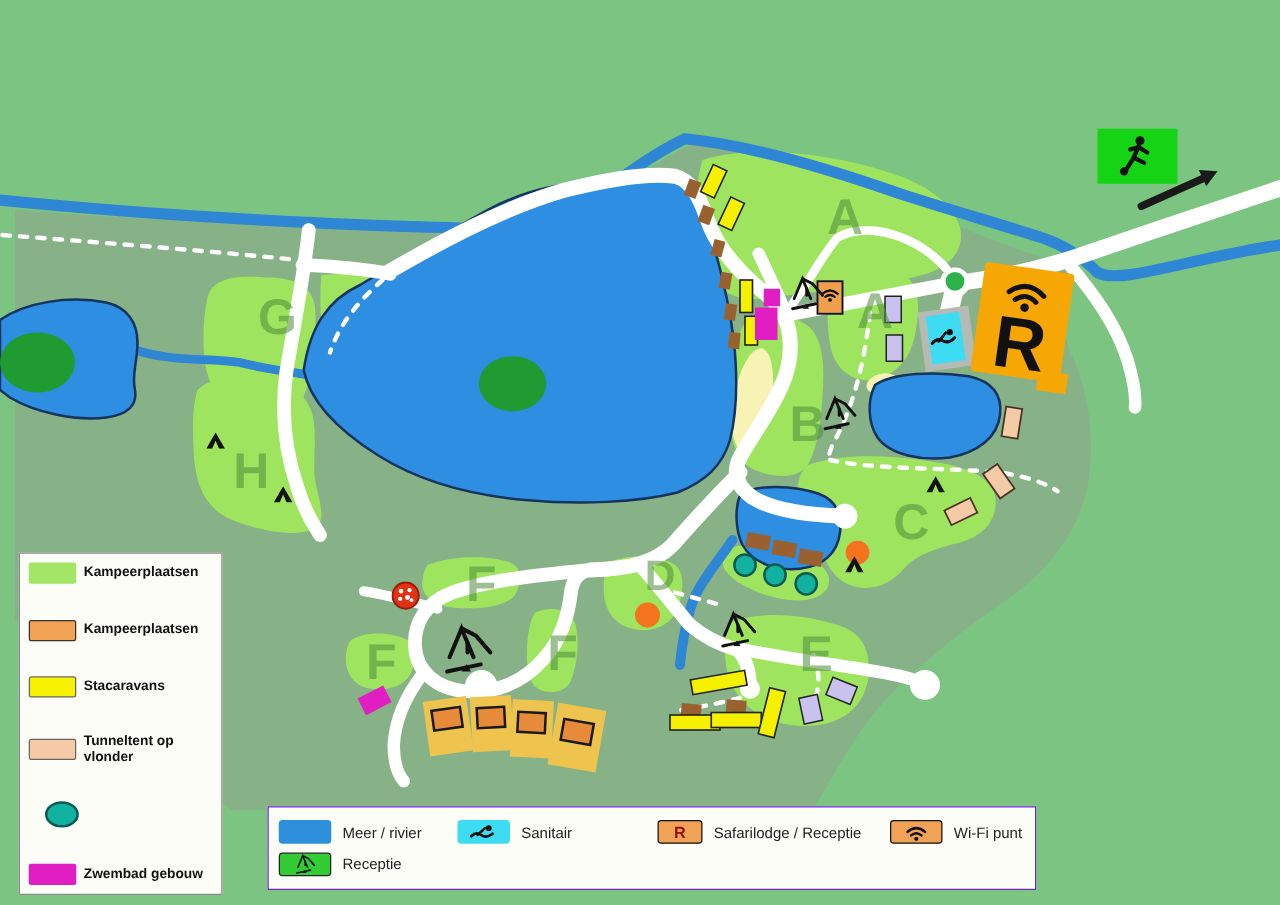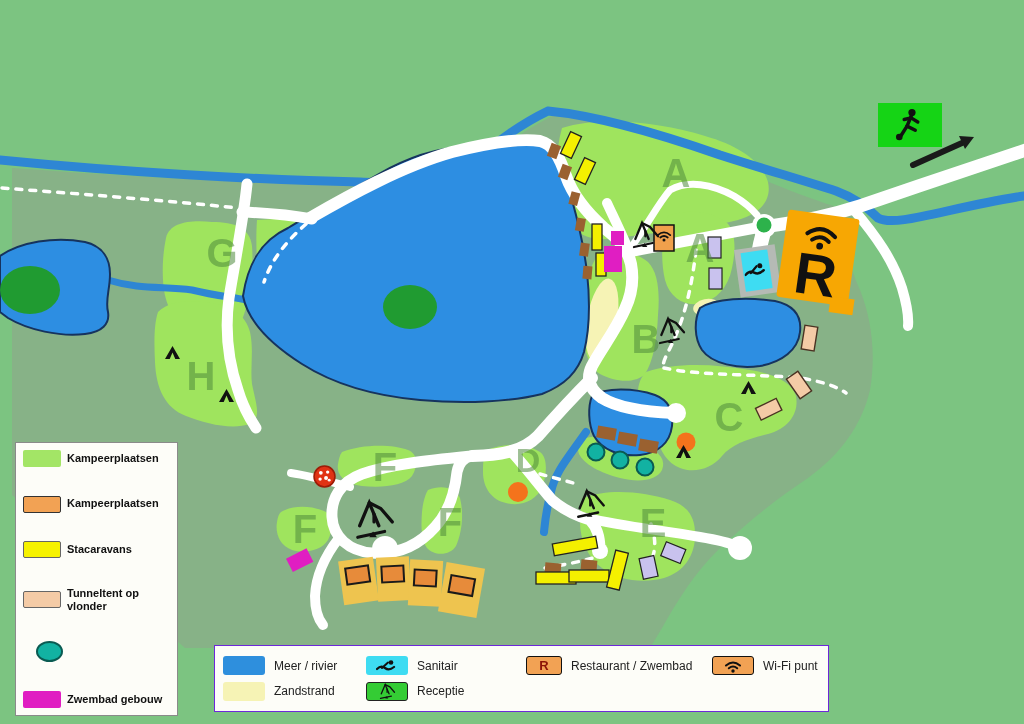--- a/index.html
+++ b/index.html
@@ -356,35 +356,31 @@
       <svg width="22" height="14" viewBox="0 0 22 14">
             <use href="#sym-swimmer"></use>
           </svg>
     </div>
     <span>Sanitair</span>
   </div>
   <div class="bcell">
     <div class="bw bw-rest">
       <span>R</span>
     </div>
-    <span>Restaurant / Zwembad</span>
+    <span>Safarilodge / Receptie</span>
   </div>
   <div class="bcell">
     <div class="bw bw-wifi">
       <svg width="18" height="14" viewBox="0 0 18 14">
             <use href="#sym-wifi"></use>
           </svg>
     </div>
     <span>Wi-Fi punt</span>
   </div>
   <div class="bcell">
-    <div class="bw bw-sand"></div>
-    <span>Zandstrand</span>
-  </div>
-  <div class="bcell">
     <div class="bw bw-speel">
       <svg width="19" height="17" viewBox="0 0 24 22">
             <use href="#sym-playground"></use>
           </svg>
     </div>
     <span>Receptie</span>
   </div>
   <div class="bcell"></div>
 </div>
 

